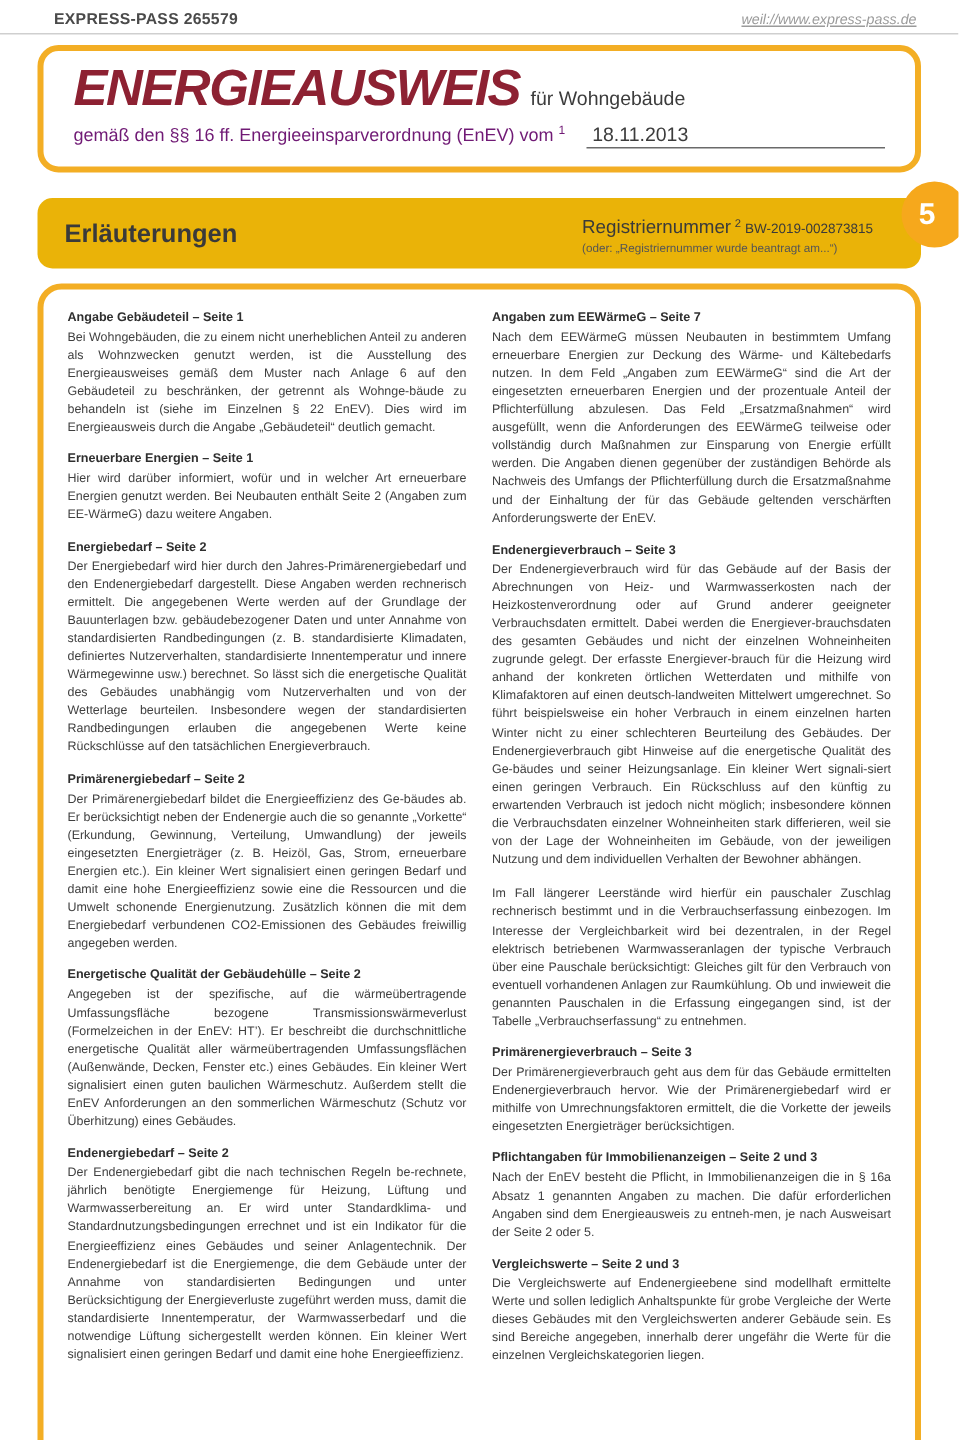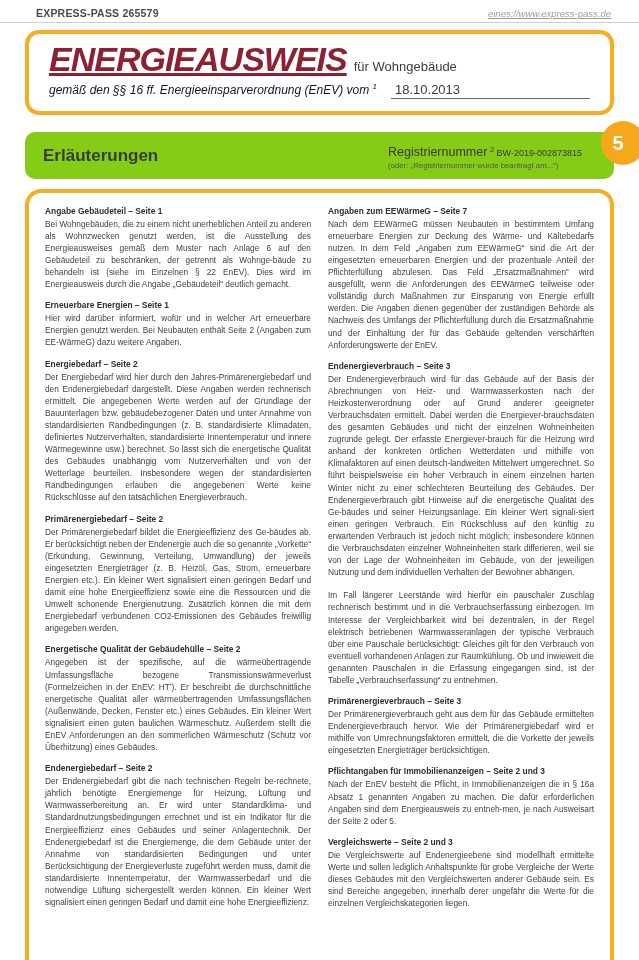--- a/index.html
+++ b/index.html
@@ -19,37 +19,37 @@
   .logo-box {
     margin: 7px 25px 0 25px;
     border: 4px solid #f3ae24;
     border-radius: 14px;
     padding: 8px 20px 12px 20px;
     background: #ffffff;
   }
   .logo-line { display: flex; align-items: baseline; }
   .logo-title {
     font-size: 34px; font-weight: bold; font-style: italic;
-    color: #8d2132; letter-spacing: -1px; line-height: 1.05; text-decoration: underline;
+    color: #8d2132; letter-spacing: -1px; line-height: 1.05;
   }
   .logo-sub { font-size: 13px; color: #3c3c3c; margin-left: 7px; }
   .law-row { display: flex; align-items: baseline; margin-top: 4px; }
-  .law-text { font-size: 12px; color: #0f172a; white-space: nowrap; font-style: italic; }
+  .law-text { font-size: 12px; color: #701a75; white-space: nowrap; }
   .law-text sup { font-size: 8px; }
   .date-underline {
     flex: 1; margin-left: 14px;
     border-bottom: 1.4px solid #6a6a6a;
     padding: 0 0 1px 4px;
     font-size: 13px; color: #3c3c3c;
   }
 
   
   .section-bar {
     margin: 17px 25px 5px 25px;
-    background: #84cc16;
+    background: #eab308;
     border-radius: 10px;
     padding: 10px 18px 8px 18px;
     display: flex; justify-content: space-between; align-items: flex-start;
     min-height: 47px;
   }
   .bar-title { font-size: 17px; font-weight: bold; color: #3a3a3a; padding-top: 4px; }
   .reg-block { text-align: left; padding-right: 14px; }
   .reg-line { font-size: 9px; color: #3a3a3a; white-space: nowrap; }
   .reg-label { font-size: 12.5px; font-weight: normal; }
   .reg-line sup { font-size: 7.5px; }
@@ -92,31 +92,31 @@
   .footnote {
     margin: 12px 0 0 42px;
     font-size: 8.5px; color: #4f4f4f;
   }
 </style>
 </head>
 <body>
 
 <div class="top-row">
   <span class="doc-number">EXPRESS-PASS 265579</span>
-  <a class="site-link" href="#">eines://www.express-pass.de</a>
+  <a class="site-link" href="#">weil://www.express-pass.de</a>
 </div>
 
 <div class="logo-box">
   <div class="logo-line">
     <span class="logo-title">ENERGIEAUSWEIS</span>
     <span class="logo-sub">für Wohngebäude</span>
   </div>
   <div class="law-row">
     <span class="law-text"><span>gemäß den §§ 16 ff. Energieeinsparverordnung (EnEV) vom</span>&nbsp;<sup>1</sup></span>
-    <span class="date-underline">18.10.2013</span>
+    <span class="date-underline">18.11.2013</span>
   </div>
 </div>
 
 <div class="section-bar">
   <span class="bar-title">Erläuterungen</span>
   <span class="reg-block">
     <span class="reg-line"><span class="reg-label">Registriernummer</span>&nbsp;<sup>2</sup>&nbsp;<span>BW-2019-002873815</span></span>
     <div class="reg-alt">(oder: „Registriernummer wurde beantragt am...“)</div>
   </span>
 </div>

